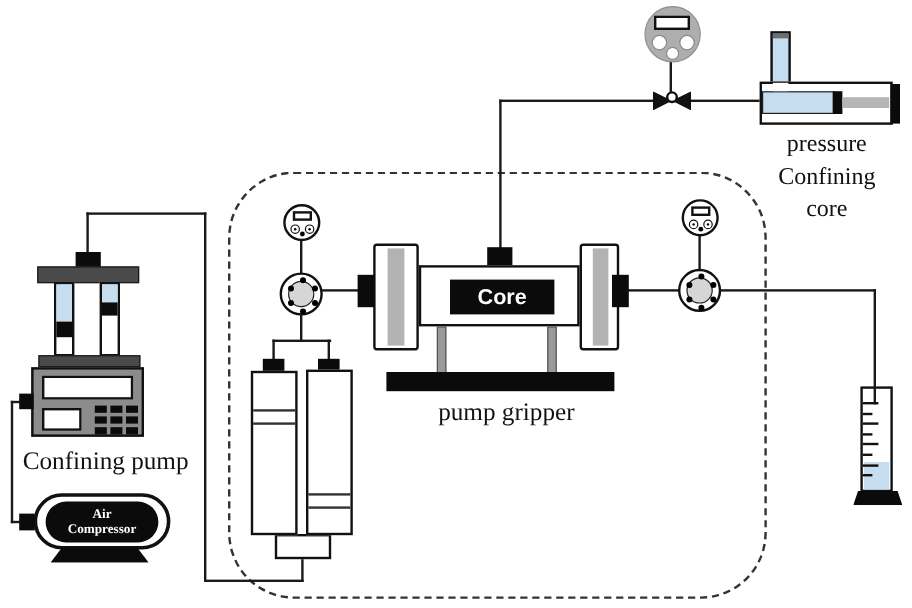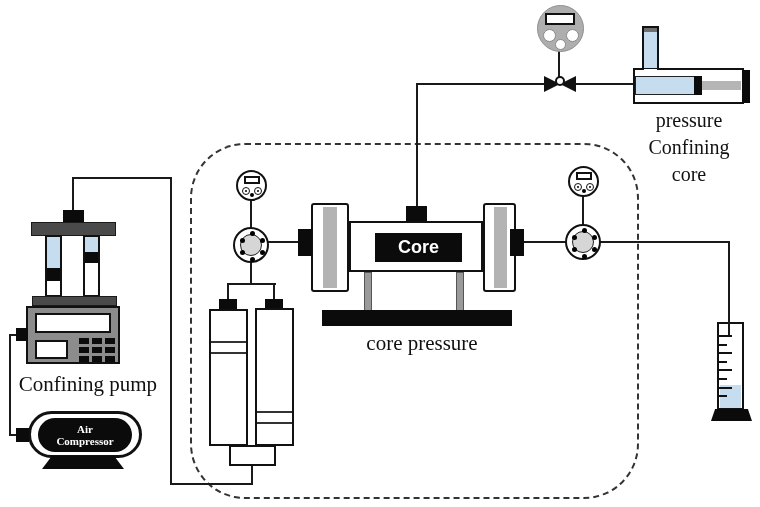--- a/index.html
+++ b/index.html
@@ -127,21 +127,21 @@
     </div>
     <div class="blk" style="left:406px;top:206px;width:21px;height:15px;"></div>
     <div class="blk" style="left:298px;top:229px;width:14px;height:27px;"></div>
     <div class="blk" style="left:510px;top:229px;width:14px;height:27px;"></div>
     <div class="abs" style="left:375px;top:233px;width:87px;height:29px;background:#0b0b0b;display:flex;align-items:center;justify-content:center;">
       <span style="color:#fff;font-family:'Liberation Sans',sans-serif;font-size:18px;font-weight:600;">Core</span>
     </div>
     <div class="abs" style="left:364px;top:272px;width:8px;height:40px;background:#9a9a9a;border:1px solid #555;"></div>
     <div class="abs" style="left:456px;top:272px;width:8px;height:40px;background:#9a9a9a;border:1px solid #555;"></div>
     <div class="blk" style="left:322px;top:310px;width:190px;height:16px;"></div>
-    <div class="label serif21" style="left:347px;top:331px;width:150px;">core pressure</div>
+    <div class="label serif21" style="left:347px;top:331px;width:150px;">pump gripper</div>
   </div>
 
   <div class="valve4" style="left:233px;top:227px;">
     <div class="inner"></div>
     <div class="dot" style="left:15px;top:2px;"></div>
     <div class="dot" style="left:25px;top:9px;"></div>
     <div class="dot" style="left:25px;top:21px;"></div>
     <div class="dot" style="left:15px;top:28px;"></div>
     <div class="dot" style="left:5px;top:21px;"></div>
     <div class="dot" style="left:5px;top:9px;"></div>

